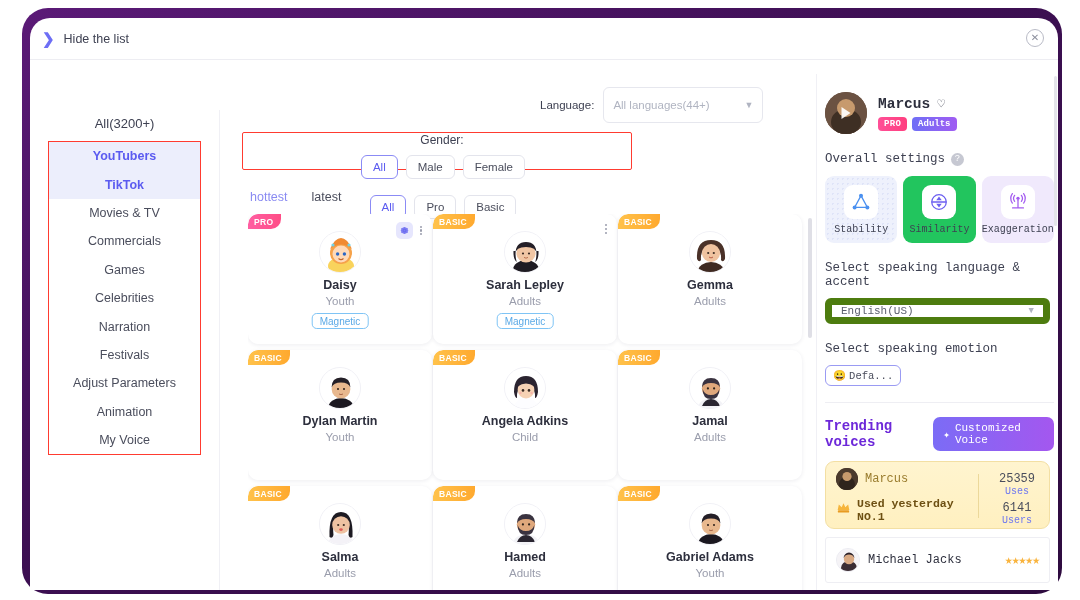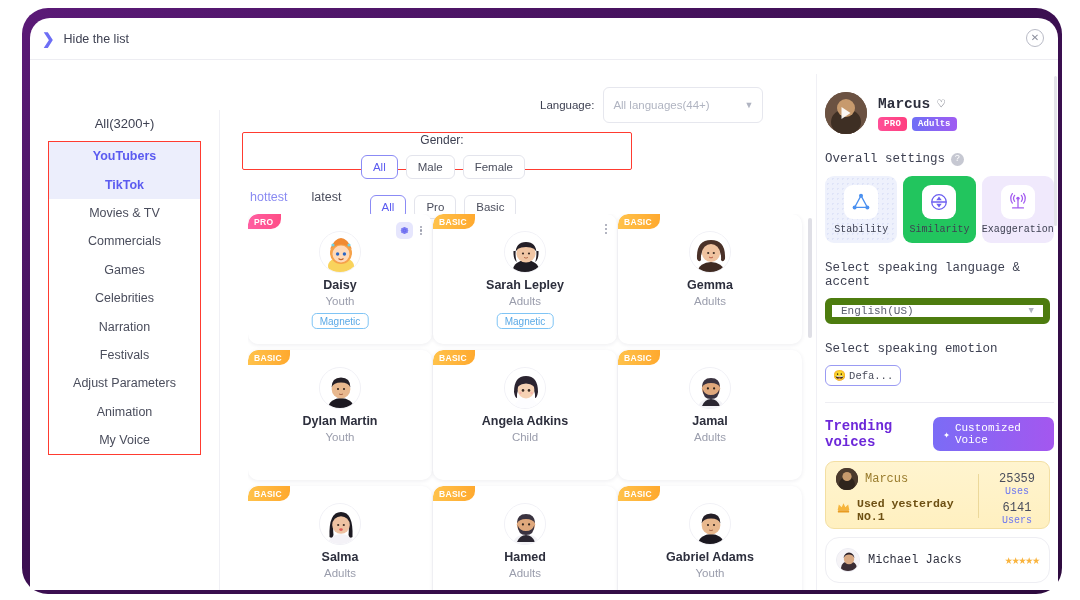--- a/index.html
+++ b/index.html
@@ -339,21 +339,21 @@
   .tc-right {
     position: absolute; left: 160px; top: 10px;
     width: 62px; text-align: center;
   }
   .stat-n { font-size: 12px; color: #4a4d5c; }
   .stat-l { font-size: 10px; color: #6f78f0; }
   .stat-blk + .stat-blk { margin-top: 4px; }
 
   .trend-card2 {
     margin-top: 8px; width: 225px; height: 46px;
-    border-radius: 14px; border: 1px solid #eeeef3; background: #fff;
+    border-radius: 3px; border: 1px solid #eeeef3; background: #fff;
     display: flex; align-items: center; justify-content: space-between;
     padding: 0 10px; overflow: hidden;
   }
   .tc2-left { display: flex; align-items: center; gap: 8px; }
   .tc2-avatar {
     width: 24px; height: 24px; border-radius: 50%; overflow: hidden;
     background: #f3f3f8; border: 1px solid #ececf2; flex: 0 0 auto;
   }
   .tc2-name { font-size: 12px; color: #2d2f3d; }
   .stars { color: #f9b33c; font-size: 13px; letter-spacing: -1px; }

